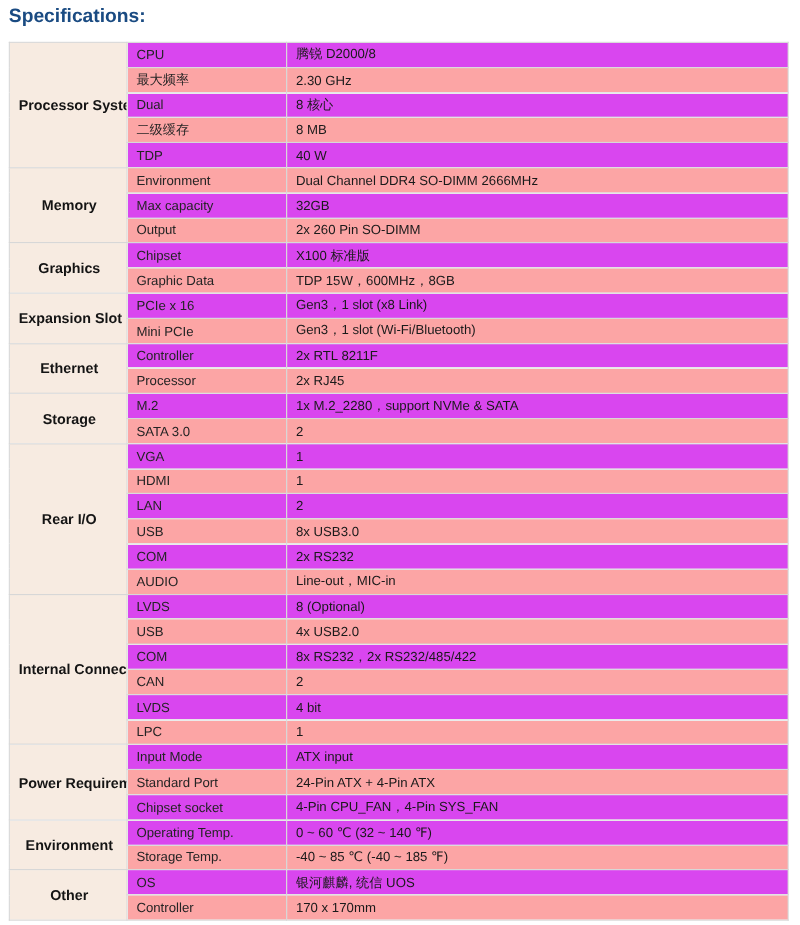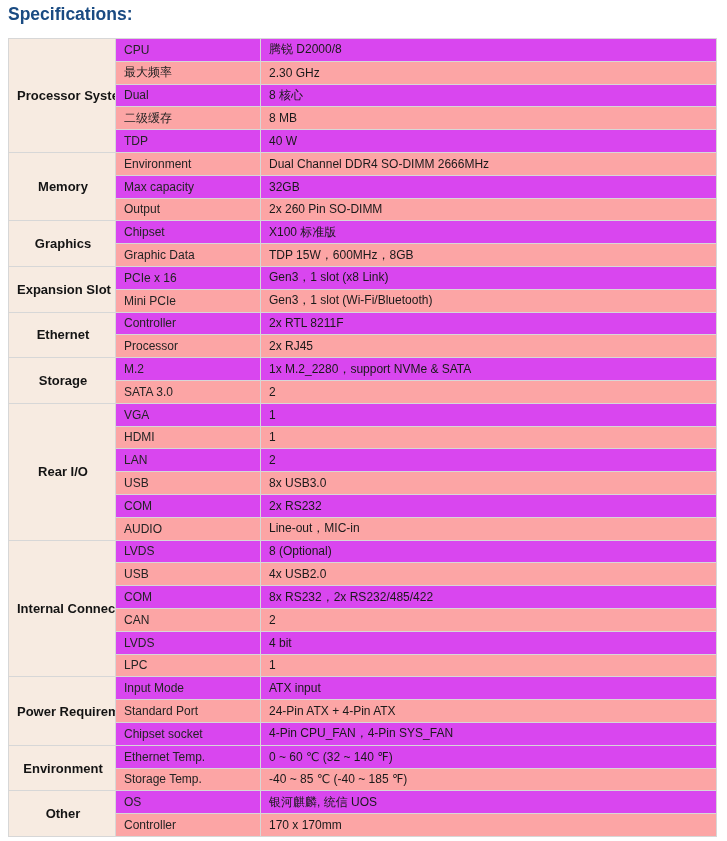--- a/index.html
+++ b/index.html
@@ -209,21 +209,21 @@
         <tr class="plain">
           <td class="label-cell">Standard Port</td>
           <td class="value-cell">24-Pin ATX + 4-Pin ATX</td>
         </tr>
         <tr class="shaded">
           <td class="label-cell">Chipset socket</td>
           <td class="value-cell">4-Pin CPU_FAN，4-Pin SYS_FAN</td>
         </tr>
         <tr class="shaded">
           <td class="cat-cell" rowspan="2">Environment</td>
-          <td class="label-cell">Ethernet Temp.</td>
+          <td class="label-cell">Operating Temp.</td>
           <td class="value-cell">0 ~ 60 ℃ (32 ~ 140 ℉)</td>
         </tr>
         <tr class="plain">
           <td class="label-cell">Storage Temp.</td>
           <td class="value-cell">-40 ~ 85 ℃ (-40 ~ 185 ℉)</td>
         </tr>
         <tr class="shaded">
           <td class="cat-cell" rowspan="2">Other</td>
           <td class="label-cell">OS</td>
           <td class="value-cell">银河麒麟, 统信 UOS</td>

